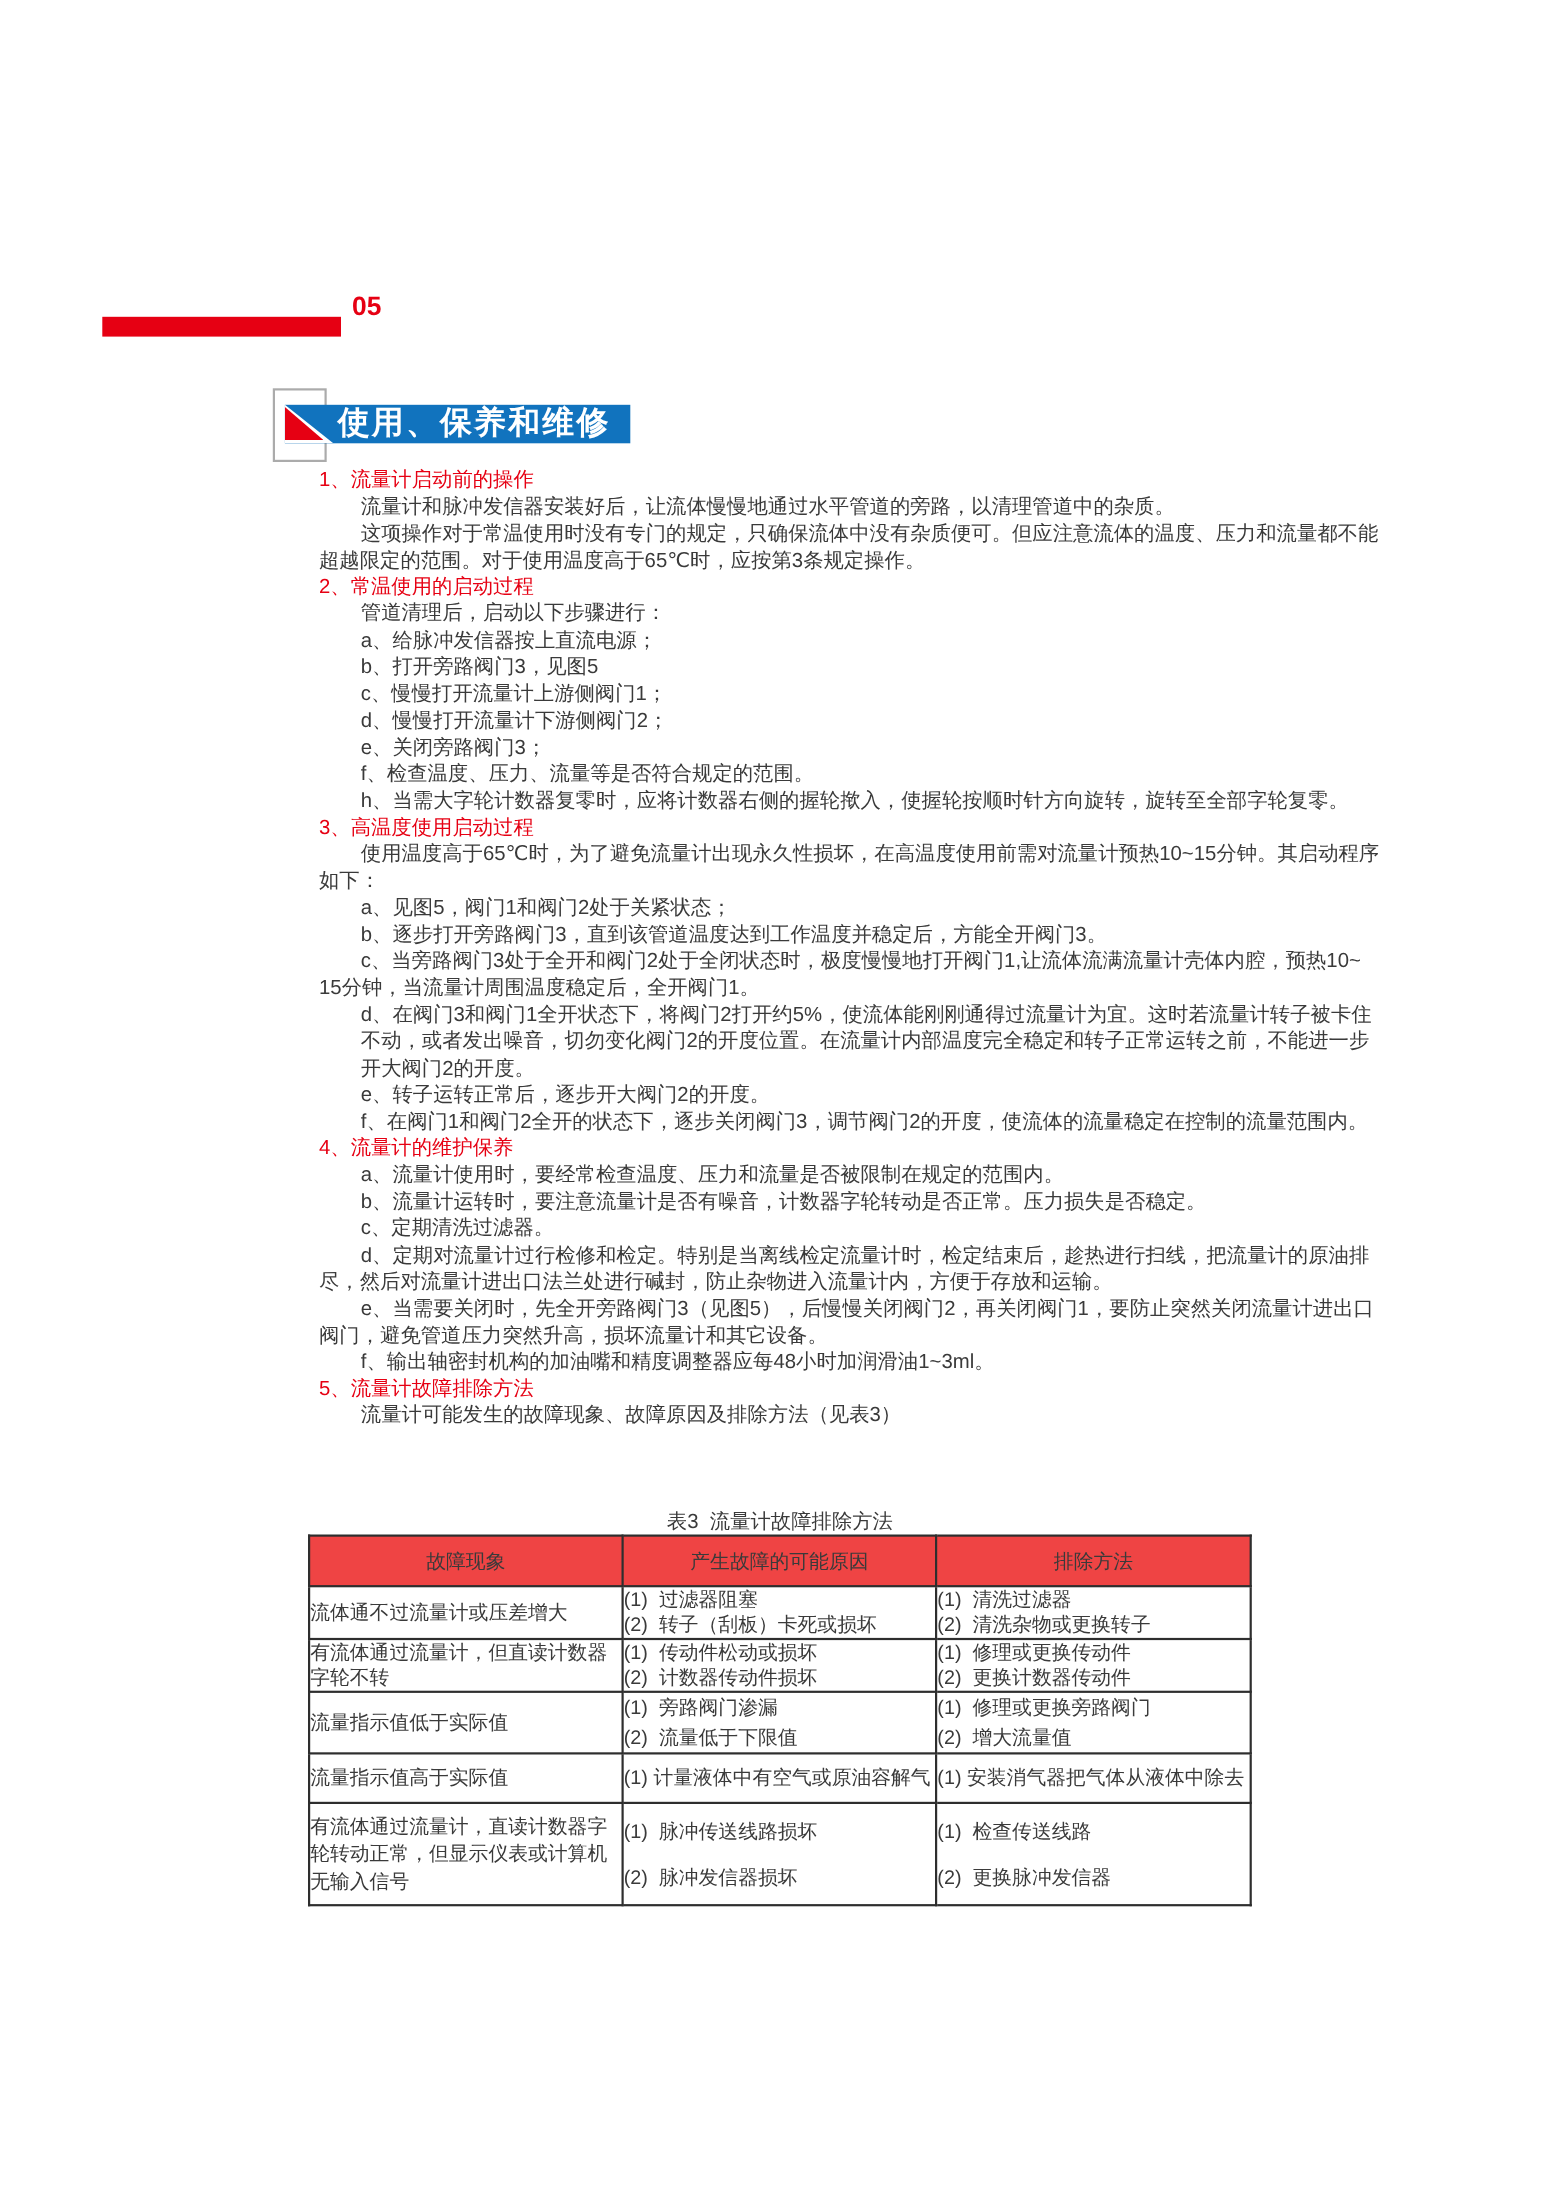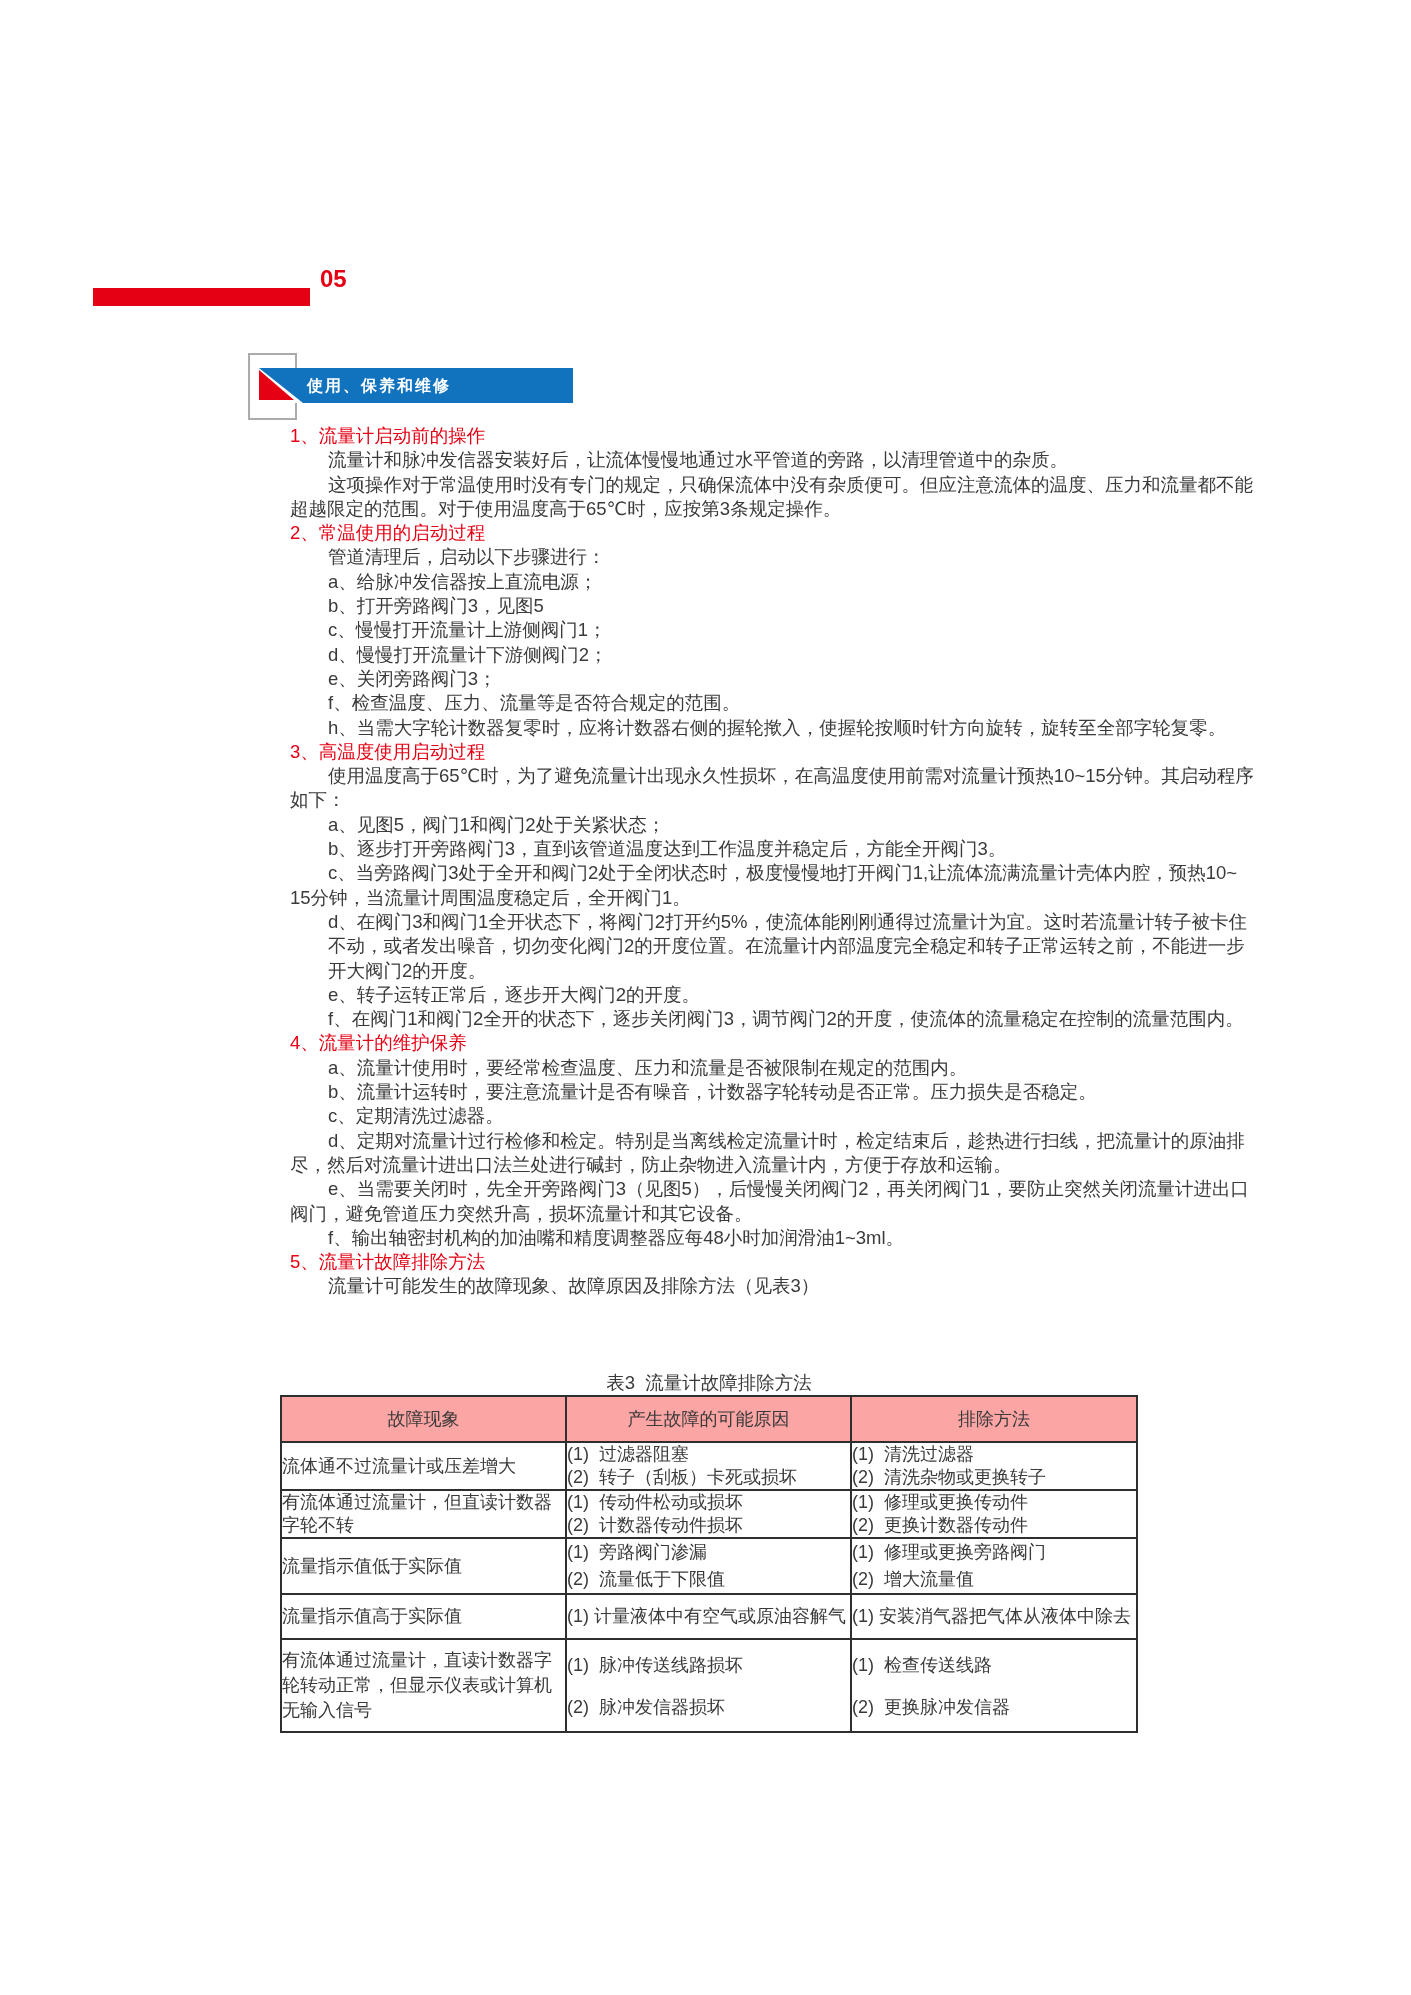--- a/index.html
+++ b/index.html
@@ -11,34 +11,34 @@
   .red-bar{position:absolute;left:93px;top:288px;width:217px;height:18px;background:#e60013;}
   .pagenum{position:absolute;left:320px;top:267px;font-size:24px;font-weight:bold;color:#e60013;line-height:24px;}
   
   .gray-frame{position:absolute;left:248px;top:353px;width:45px;height:63px;border:2px solid #ababab;background:#ffffff;}
   .banner{position:absolute;left:259px;top:368px;width:314px;height:35px;background:#1173be;}
   .tri-white{position:absolute;left:0;top:0;width:44px;height:35px;background:#ffffff;
     -webkit-clip-path:polygon(0 0,0 100%,100% 100%);clip-path:polygon(0 0,0 100%,100% 100%);}
   .tri-red{position:absolute;left:0;top:2px;width:35px;height:30px;background:#e60013;
     -webkit-clip-path:polygon(0 0,0 100%,100% 100%);clip-path:polygon(0 0,0 100%,100% 100%);}
   .banner-title{position:absolute;left:48px;top:0;height:35px;line-height:35px;
-    color:#ffffff;font-size:16px;font-weight:bold;letter-spacing:2px;white-space:pre;}
+    color:#ffffff;font-size:29px;font-weight:bold;letter-spacing:2px;white-space:pre;}
   
   .content{position:absolute;left:254px;top:424px;width:990px;margin-left:36px;}
   .ln{height:24.3px;line-height:24.3px;font-size:18.5px;white-space:pre;color:#3a3a3a;}
   .ln.h{color:#e60013;}
   .ln.ind{padding-left:38px;}
   
   .tbl-caption{position:absolute;left:280px;top:1349px;width:858px;text-align:center;
     font-size:18.5px;color:#3a3a3a;white-space:pre;margin-top:21px;}
   
   table.fault{position:absolute;left:280px;top:1395px;width:858px;border-collapse:collapse;
     table-layout:fixed;font-size:18px;color:#3a3a3a;}
   table.fault th,table.fault td{border:2px solid #2e2e2e;padding:0;vertical-align:middle;}
-  table.fault th{height:44px;background:#fca5a5;font-weight:normal;text-align:center;}
+  table.fault th{height:44px;background:#ef4444;font-weight:normal;text-align:center;}
   td.symptom{}
   td.causes,td.remedies{text-align:left;padding-left:14px;}
   .list-line,.symptom-line{white-space:pre;line-height:23px;}
   tbody tr:nth-child(1) td{height:44px;}
   tbody tr:nth-child(2) td{height:44px;}
   tbody tr:nth-child(3) td{height:44px;}
   tbody tr:nth-child(3) .list-line{line-height:27px;}
   tbody tr:nth-child(4) td{height:43px;}
   tbody tr:nth-child(5) td{height:91px;}
   tbody tr:nth-child(5) .list-line{line-height:42px;}

